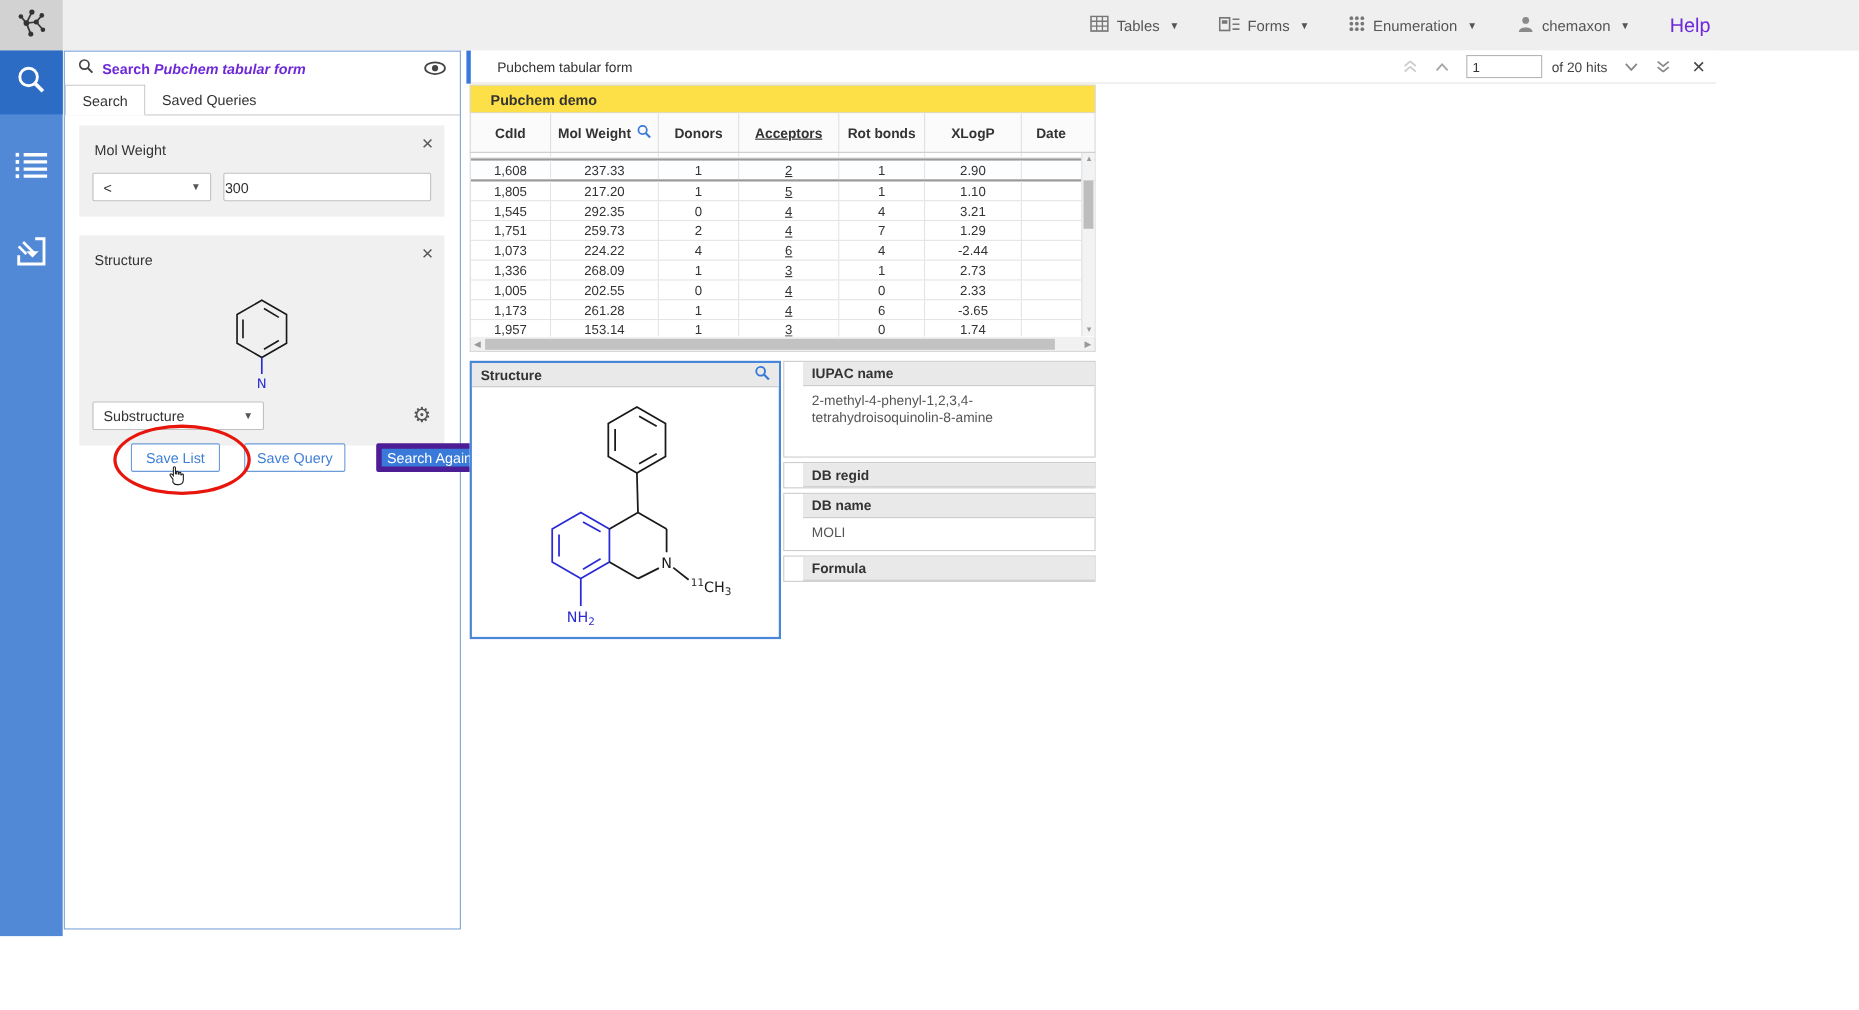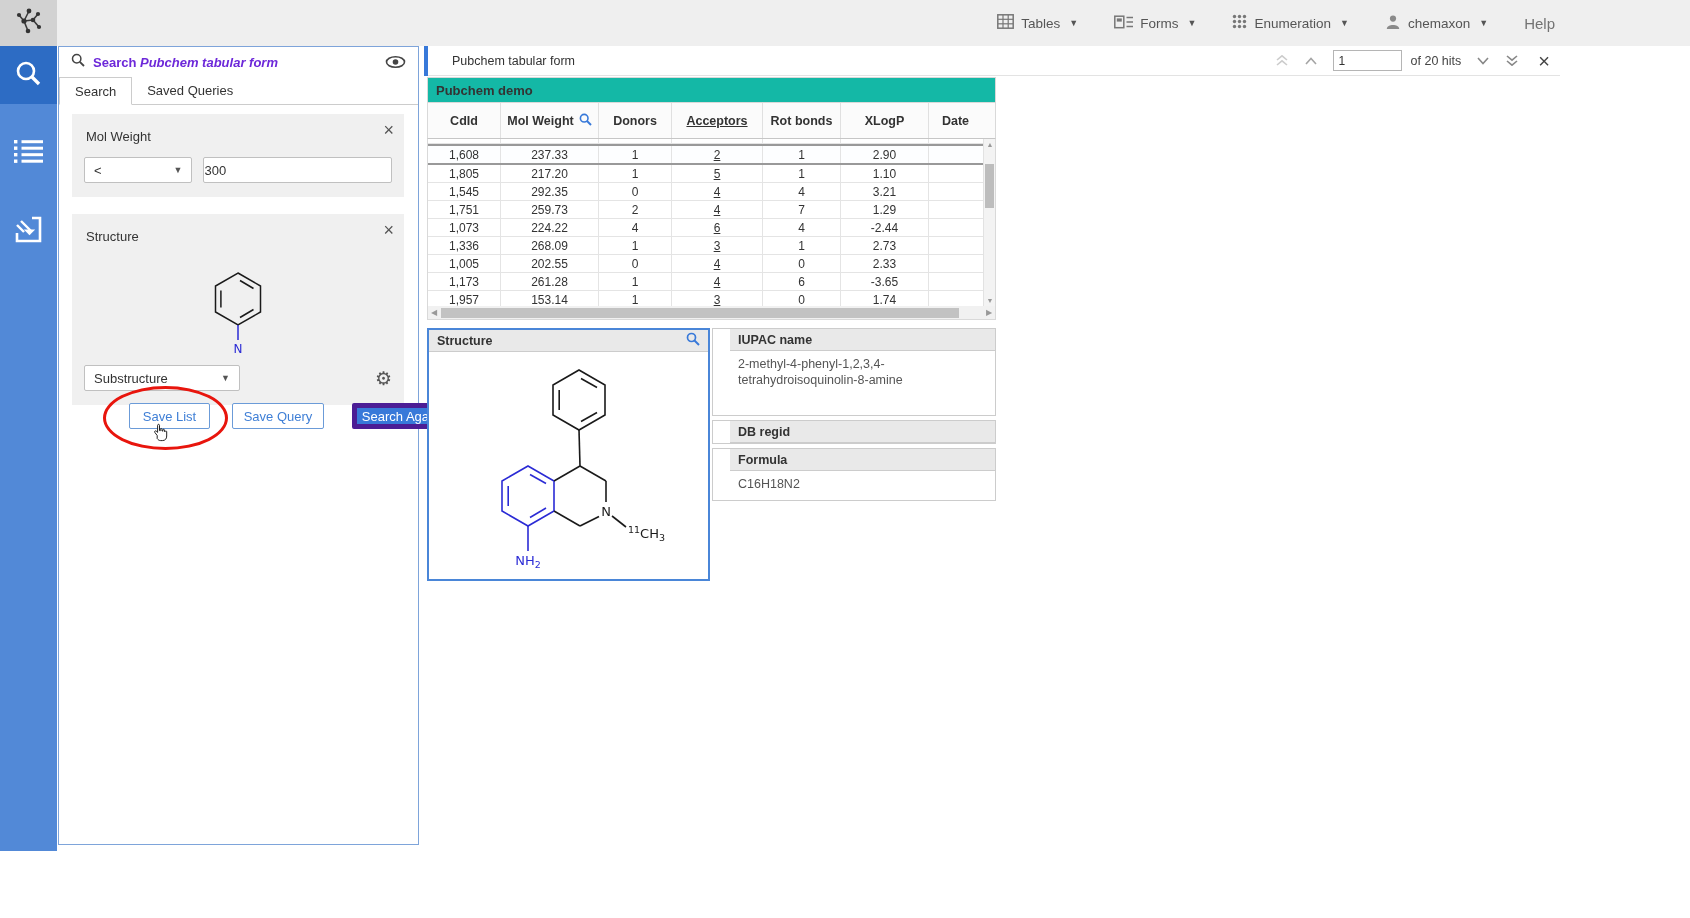--- a/index.html
+++ b/index.html
@@ -6,21 +6,21 @@
   body{width:1690px;height:918px;position:relative;overflow:hidden;background:#fff;
        font-family:"Liberation Sans",sans-serif;-webkit-font-smoothing:antialiased;}
 
   
   .topbar{position:absolute;left:0;top:0;width:1690px;height:46px;background:#efefef;}
   .logo-box{position:absolute;left:0;top:0;width:57px;height:46px;background:#d2d2d2;
             display:flex;align-items:center;justify-content:center;cursor:pointer;}
   .nav{position:absolute;right:135px;top:0;height:46px;display:flex;align-items:center;gap:36px;}
   .nav-item{display:flex;align-items:center;gap:7px;color:#555;font-size:13.5px;cursor:pointer;white-space:nowrap;}
   .caret{font-size:9px;color:#555;margin-left:2px;}
-  .help-link{color:#737373;font-size:15px;cursor:pointer;}
+  .help-link{color:#6d28d9;font-size:18px;cursor:pointer;}
 
   
   .sidebar{position:absolute;left:0;top:46px;width:57px;height:805px;background:#5289d7;
            display:flex;flex-direction:column;align-items:center;}
   .side-item{width:57px;height:58px;display:flex;align-items:center;justify-content:center;cursor:pointer;}
   .side-item.active{background:#2d6cc4;}
   .side-item.gap{margin-top:20px;}
 
   
   .search-panel{position:absolute;left:58px;top:46px;width:361px;height:799px;background:#fff;
@@ -41,21 +41,21 @@
   .selectbox{background:#fff;border:1px solid #c0c0c0;border-radius:2px;height:26px;box-sizing:border-box;
              display:flex;align-items:center;justify-content:space-between;padding:0 9px;
              font-size:13px;color:#333;cursor:pointer;}
   .mw-select{width:112px;}
   .mw-input{width:196px;height:26px;box-sizing:border-box;border:1px solid #c0c0c0;border-radius:2px;
             font-size:13px;padding:0 0;font-family:inherit;color:#333;outline:none;}
   .mol-area{height:108px;display:flex;align-items:center;justify-content:center;cursor:pointer;}
   .struct-controls{display:flex;align-items:center;justify-content:space-between;margin-bottom:4px;}
   .struct-select{width:156px;}
   .gear{font-size:19px;color:#555;cursor:pointer;line-height:1;}
-  .btn-row{position:absolute;left:70px;top:356px;display:flex;align-items:center;}
+  .btn-row{position:absolute;left:60px;top:356px;display:flex;align-items:center;}
   .btn{height:26px;box-sizing:border-box;font-size:13px;display:flex;align-items:center;
        justify-content:center;border-radius:2px;cursor:pointer;}
   .btn-outline{border:1px solid #6b9bd8;color:#3f7fd6;background:#fff;}
   .save-list{width:81px;}
   .save-query{width:92px;margin-left:22px;}
   .search-again{width:97px;margin-left:28px;background:#3879d9;border:5px solid #4c1d95;color:#fff;}
 
   .red-ellipse{position:absolute;left:103px;top:386px;width:119px;height:58px;border:3px solid #e8150d;
                border-radius:50%;z-index:6;pointer-events:none;}
   .cursor-hand{position:absolute;left:152px;top:423px;z-index:7;pointer-events:none;}
@@ -67,22 +67,22 @@
   .form-title{margin-left:24px;font-size:12.5px;color:#333;}
   .pager{margin-left:auto;display:flex;align-items:center;gap:15px;padding-right:10px;}
   .pg-btn{display:flex;align-items:center;cursor:pointer;}
   .pg-input{width:57px;height:19px;border:1px solid #b5b5b5;font-size:12px;padding:0 5px;
             font-family:inherit;color:#333;outline:none;}
   .hits{font-size:12.5px;color:#444;margin-left:-6px;}
   .close-x{font-size:20px;color:#444;cursor:pointer;line-height:1;margin-left:4px;}
 
   
   .grid{position:absolute;left:427px;top:77px;width:569px;}
-  .grid-title{height:26px;background:#14b8a6;border:1px solid #d9d9d9;box-sizing:border-box;
-              font-weight:bold;font-size:13px;color:#333;display:flex;align-items:center;padding-left:8px;}
+  .grid-title{height:26px;background:#fde047;border:1px solid #d9d9d9;box-sizing:border-box;
+              font-weight:bold;font-size:13px;color:#333;display:flex;align-items:center;padding-left:18px;}
   .grid-head{display:flex;height:36px;background:#fbfbfb;border-left:1px solid #d9d9d9;
              border-right:1px solid #d9d9d9;border-bottom:1px solid #c6c6c6;box-sizing:border-box;}
   .h-cell{display:flex;align-items:center;justify-content:center;gap:5px;font-weight:bold;font-size:12.5px;
           color:#333;border-right:1px solid #e0e0e0;box-sizing:border-box;cursor:pointer;}
   .h-stub{width:12px;}
   .grid-body{position:relative;background:#fff;border-left:1px solid #d9d9d9;border-right:1px solid #d9d9d9;
              box-sizing:border-box;height:167px;overflow:hidden;}
   .grid-row{display:flex;height:17px;border-bottom:1px solid #e4e4e4;cursor:pointer;}
   .grid-row.sliver{height:4px;}
   .grid-row.selected{border-top:2px solid #999;border-bottom:2px solid #999;background:#fdfeff;}
@@ -539,16 +539,19 @@
 
 <div class="details">
   <div class="dgroup">
     <div class="dhead">IUPAC name</div>
     <div class="dval tall">2-methyl-4-phenyl-1,2,3,4-tetrahydroisoquinolin-8-amine</div>
   </div>
   <div class="dgroup">
     <div class="dhead">DB regid</div>
   </div>
   <div class="dgroup">
+    <div class="dhead">DB name</div>
+    <div class="dval short">MOLI</div>
+  </div>
+  <div class="dgroup">
     <div class="dhead">Formula</div>
-    <div class="dval short">C16H18N2</div>
   </div>
 </div>
 
 </body></html>

